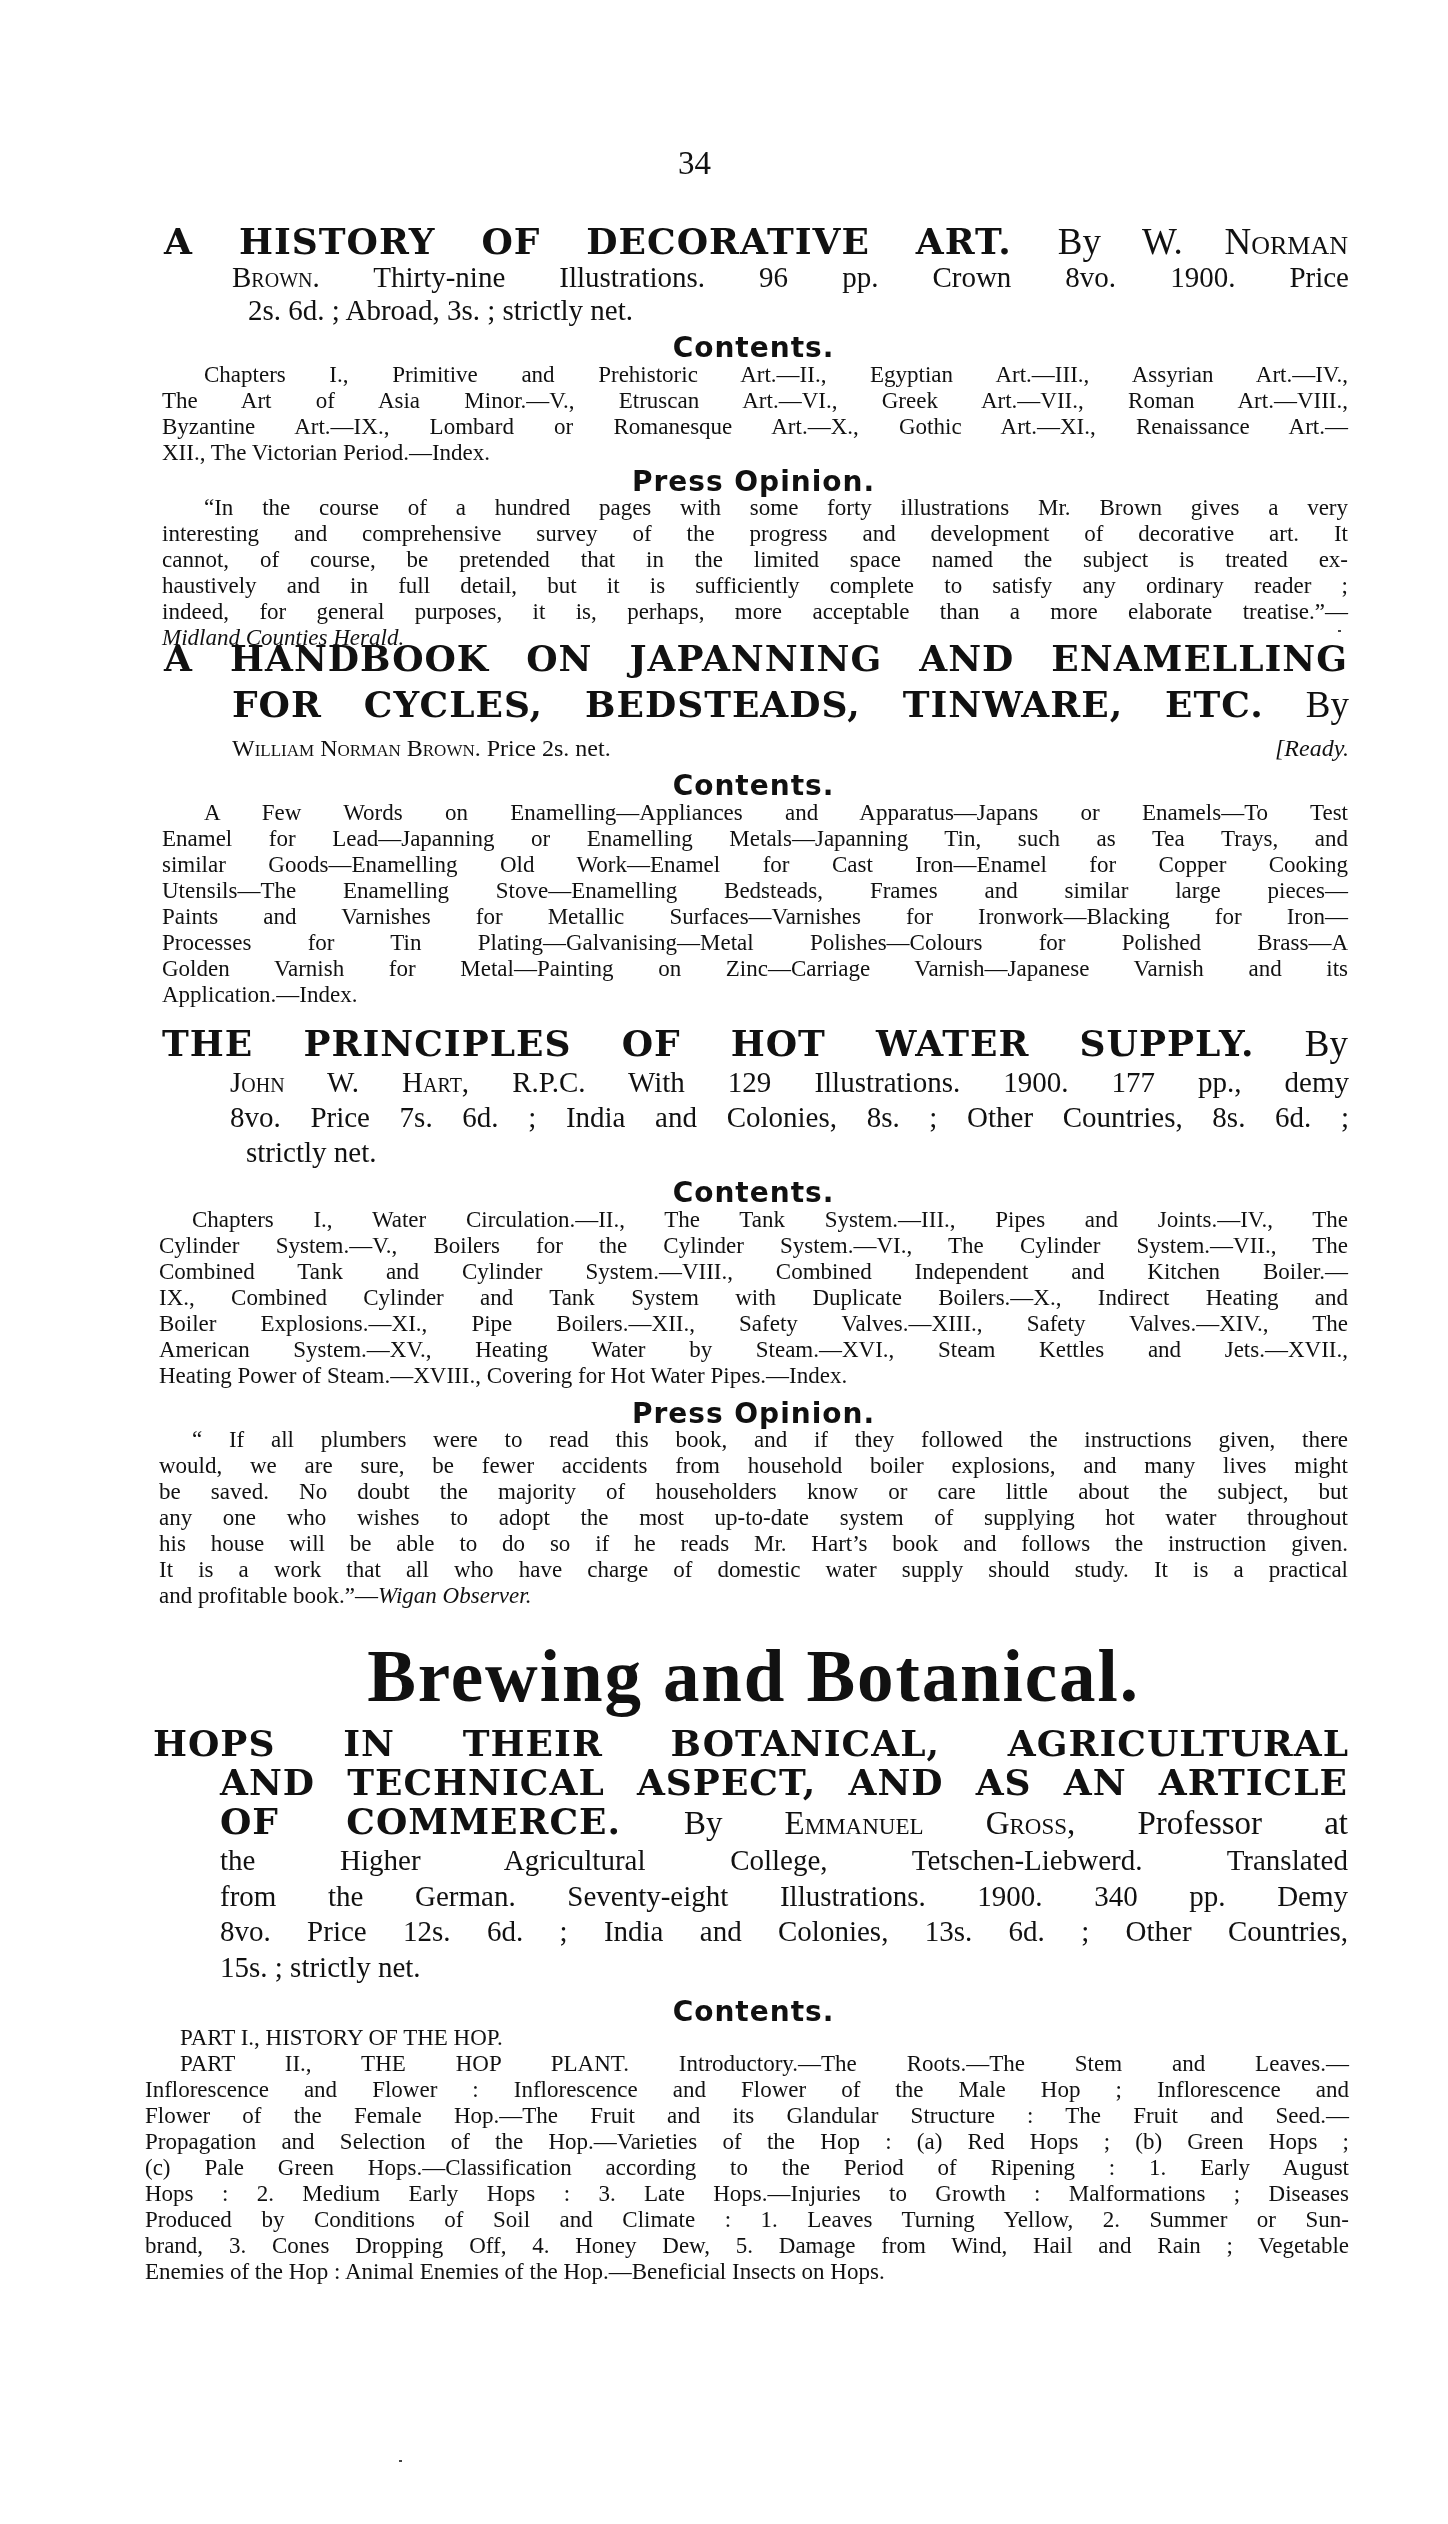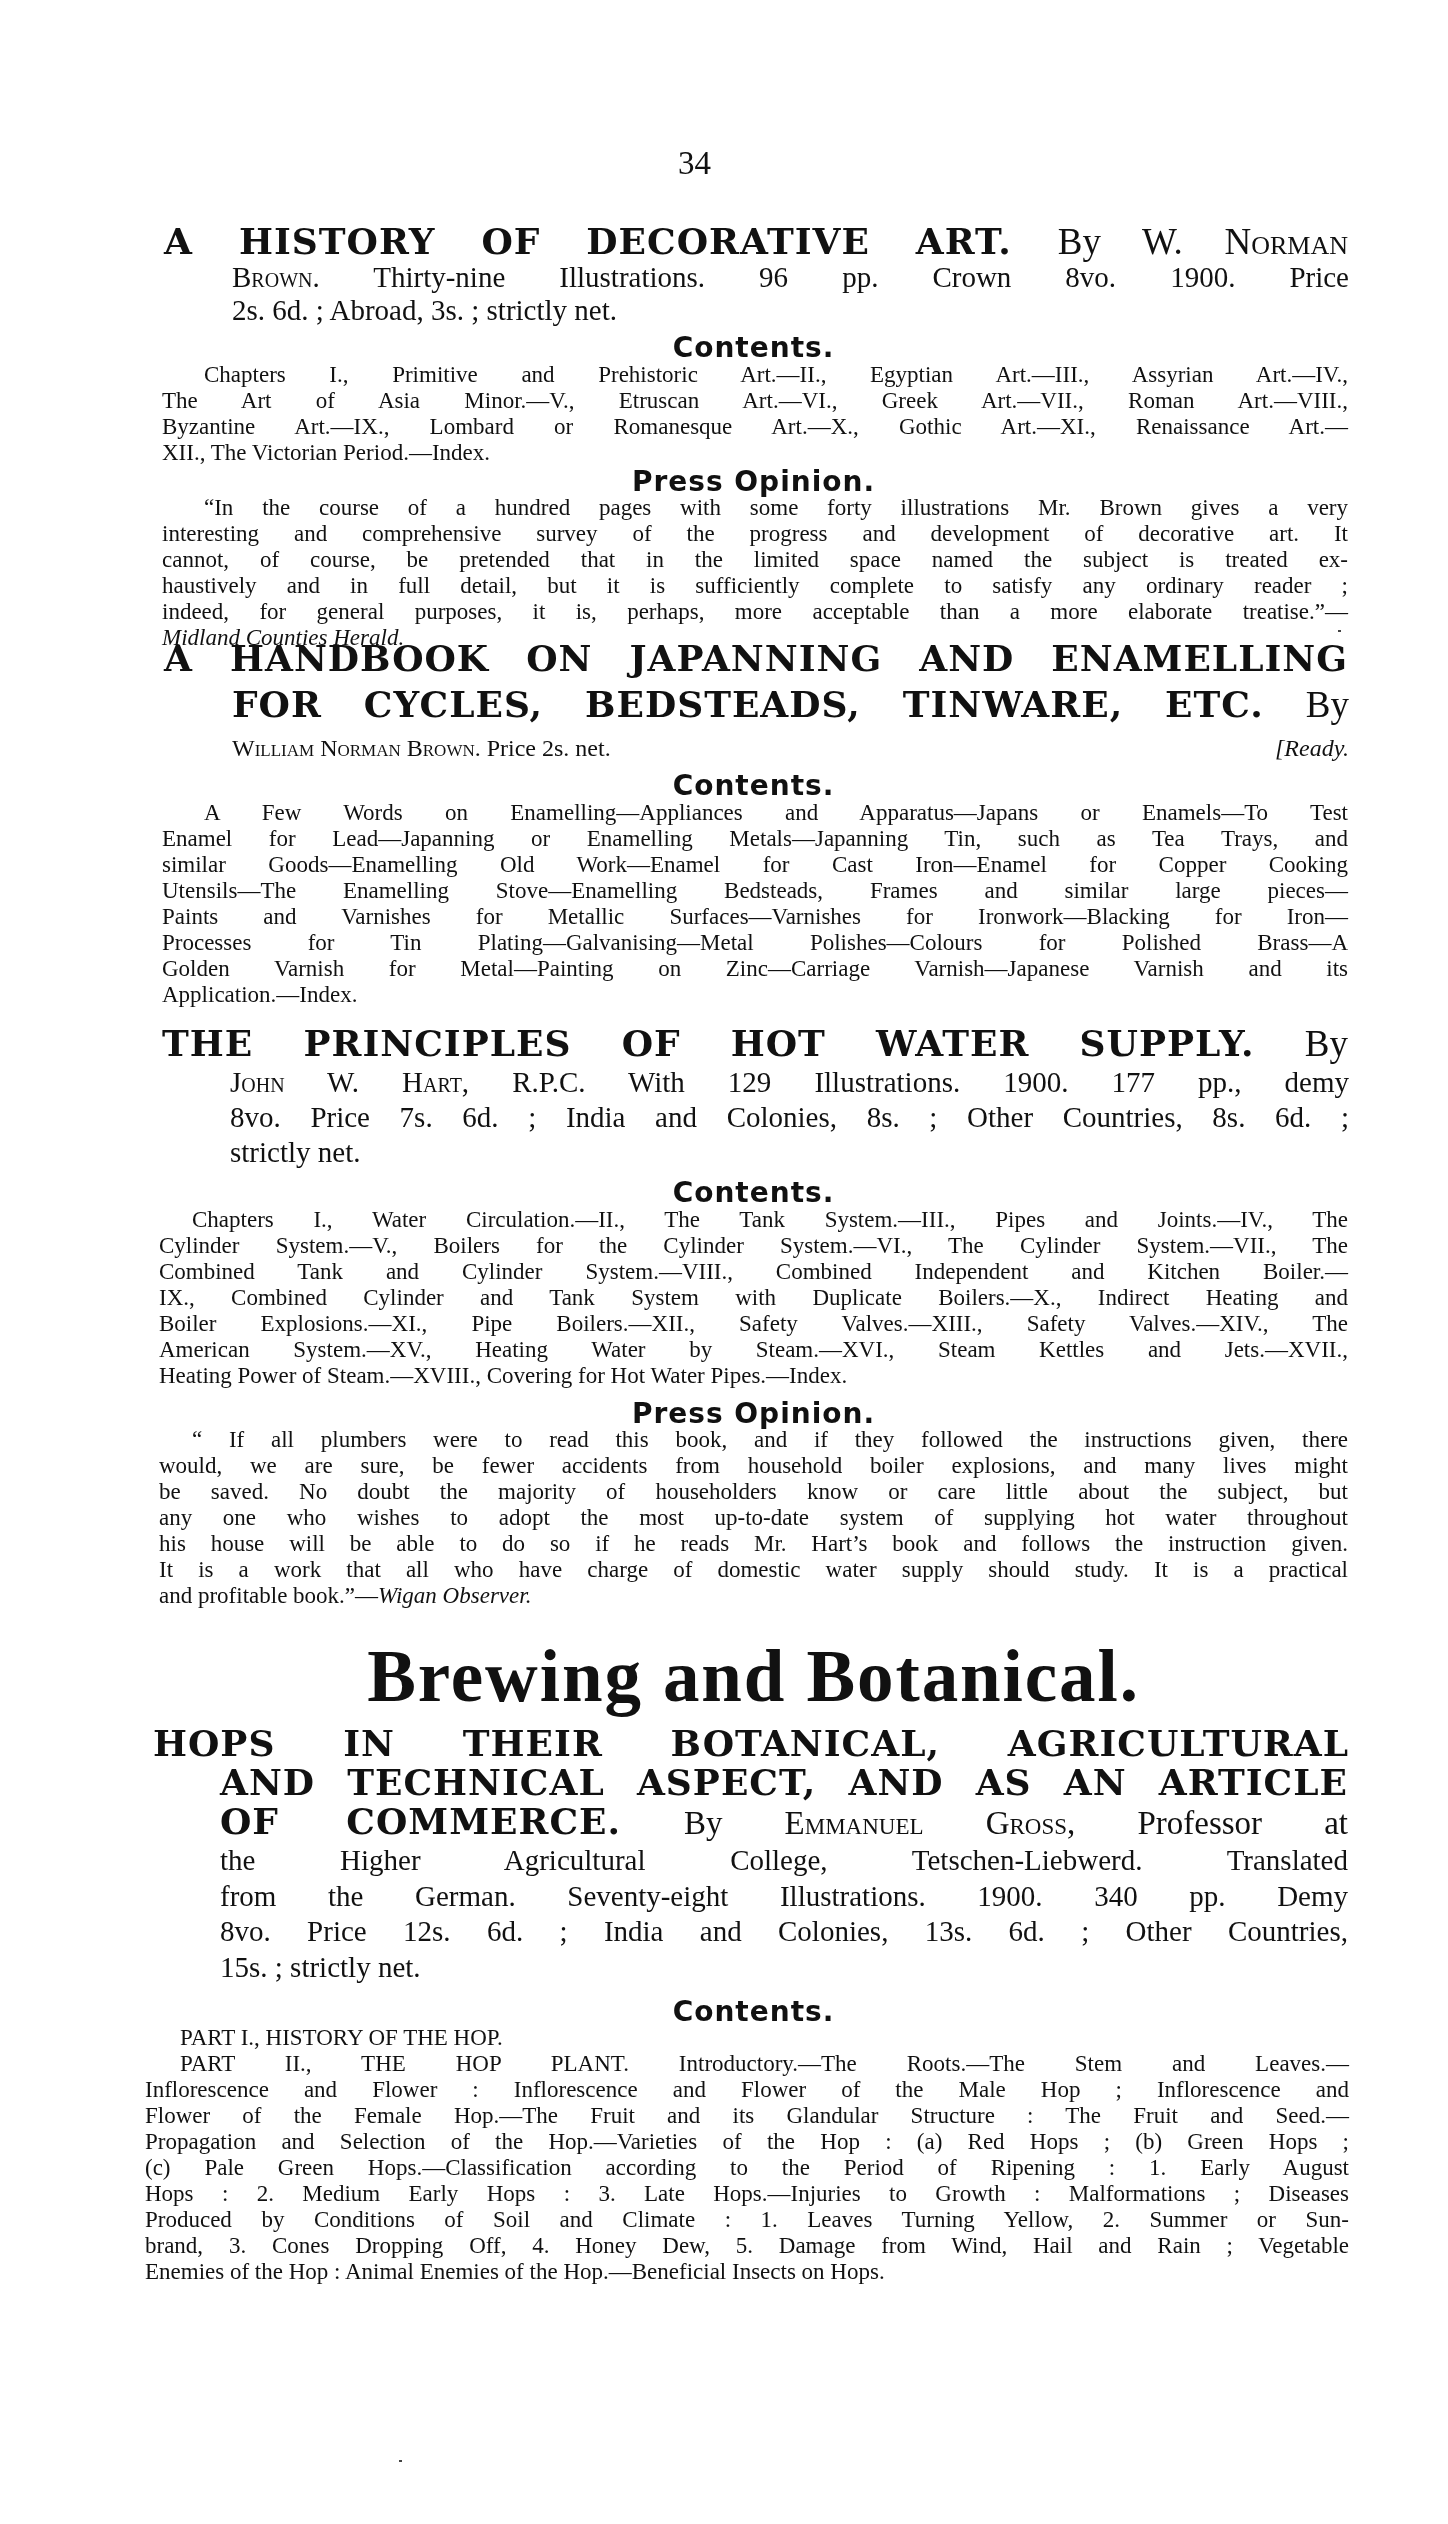--- a/index.html
+++ b/index.html
@@ -2,21 +2,21 @@
 <html><head>
 <meta charset="utf-8">
 <style>
   html, body { margin:0; padding:0; background:#ffffff; }
   body { width:1449px; height:2525px; position:relative; overflow:hidden; color:#111; font-family:"Liberation Serif","DejaVu Serif",serif; }
   .abs { position:absolute; }
   .pageno { left:0; width:1389px; top:145px; text-align:center; font-size:33px; }
   .slab { font-family:"DejaVu Serif","Liberation Serif",serif; font-weight:bold; letter-spacing:1px; }
   .h1line { font-size:36px; line-height:42px; white-space:nowrap; text-align:justify; text-align-last:justify; }
   .meta { font-size:29px; line-height:33px; white-space:nowrap; text-align:justify; text-align-last:justify; }
-  .meta.last { text-align-last:left; }
+  .meta.last { text-align-last:left;margin-left:16px; }
   .sc { font-variant:small-caps; }
   .ctitle { left:0; width:1507px; text-align:center; font-family:"DejaVu Sans","Liberation Sans",sans-serif; font-weight:bold; font-size:28px; line-height:29px; letter-spacing:1px; }
   .body { font-family:"Liberation Serif",serif; font-size:23px; line-height:26px; text-align:justify; }
   .body .ln { display:block; white-space:nowrap; text-align:justify; text-align-last:justify; }
   .body .ln.end { text-align-last:left; }
   .it { font-style:italic; }
   .brew { left:0; width:1507px; text-align:center; font-family:"Liberation Serif",serif; font-weight:bold; font-size:73px; line-height:77px; letter-spacing:1.9px; }
   .hop { font-size:36px; line-height:39px; white-space:nowrap; text-align:justify; text-align-last:justify; }
   .meta2 { font-size:29px; line-height:34px; white-space:nowrap; text-align:justify; text-align-last:justify; }
   .meta2.last { text-align-last:left; }

